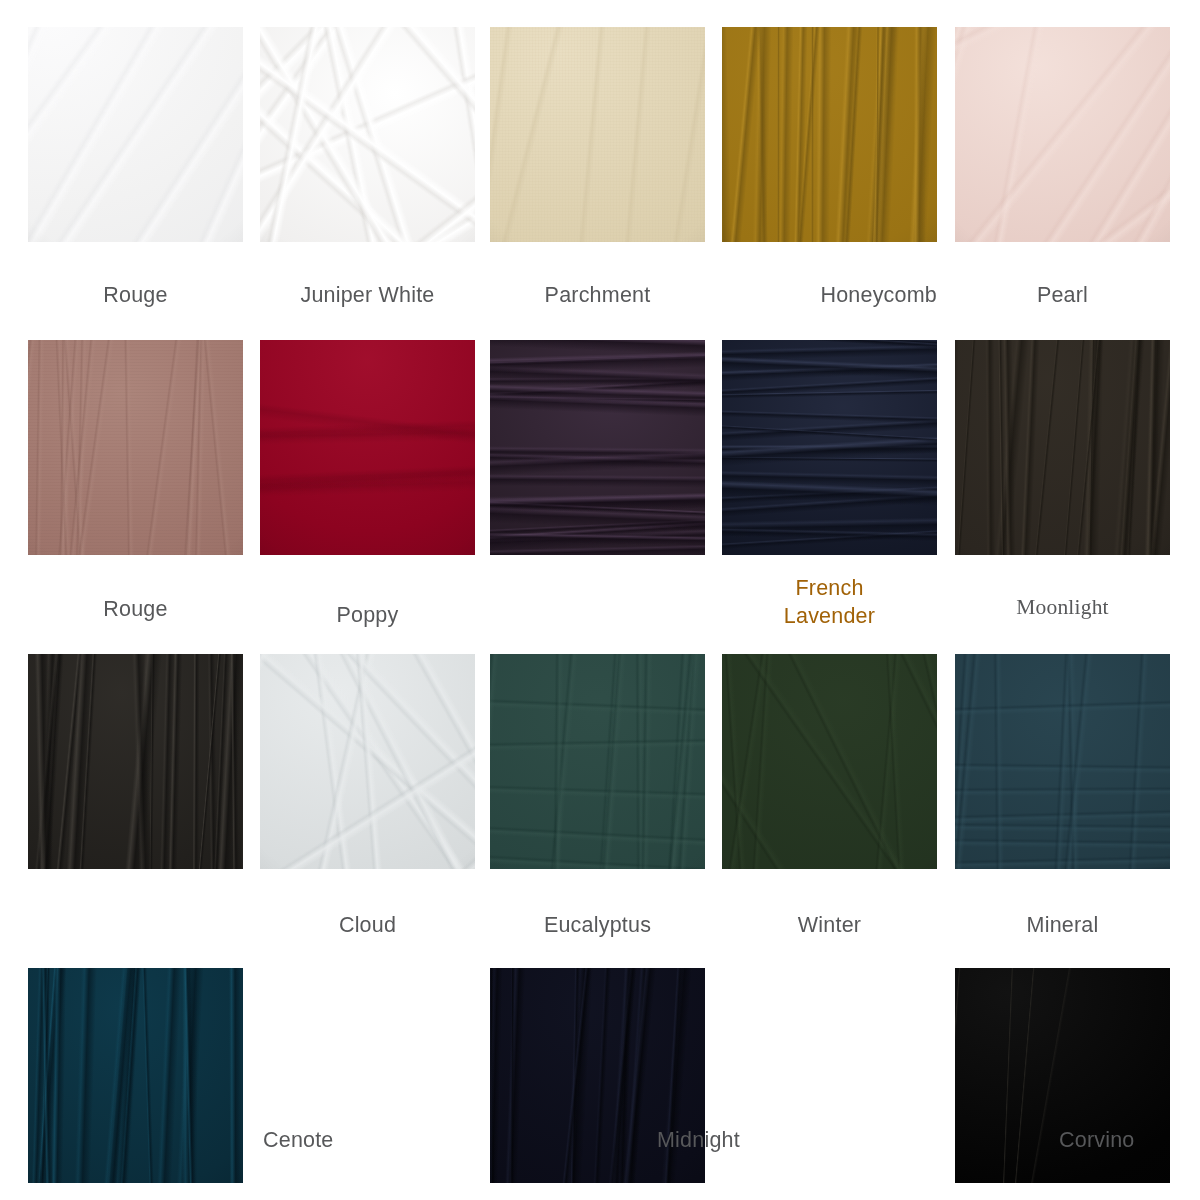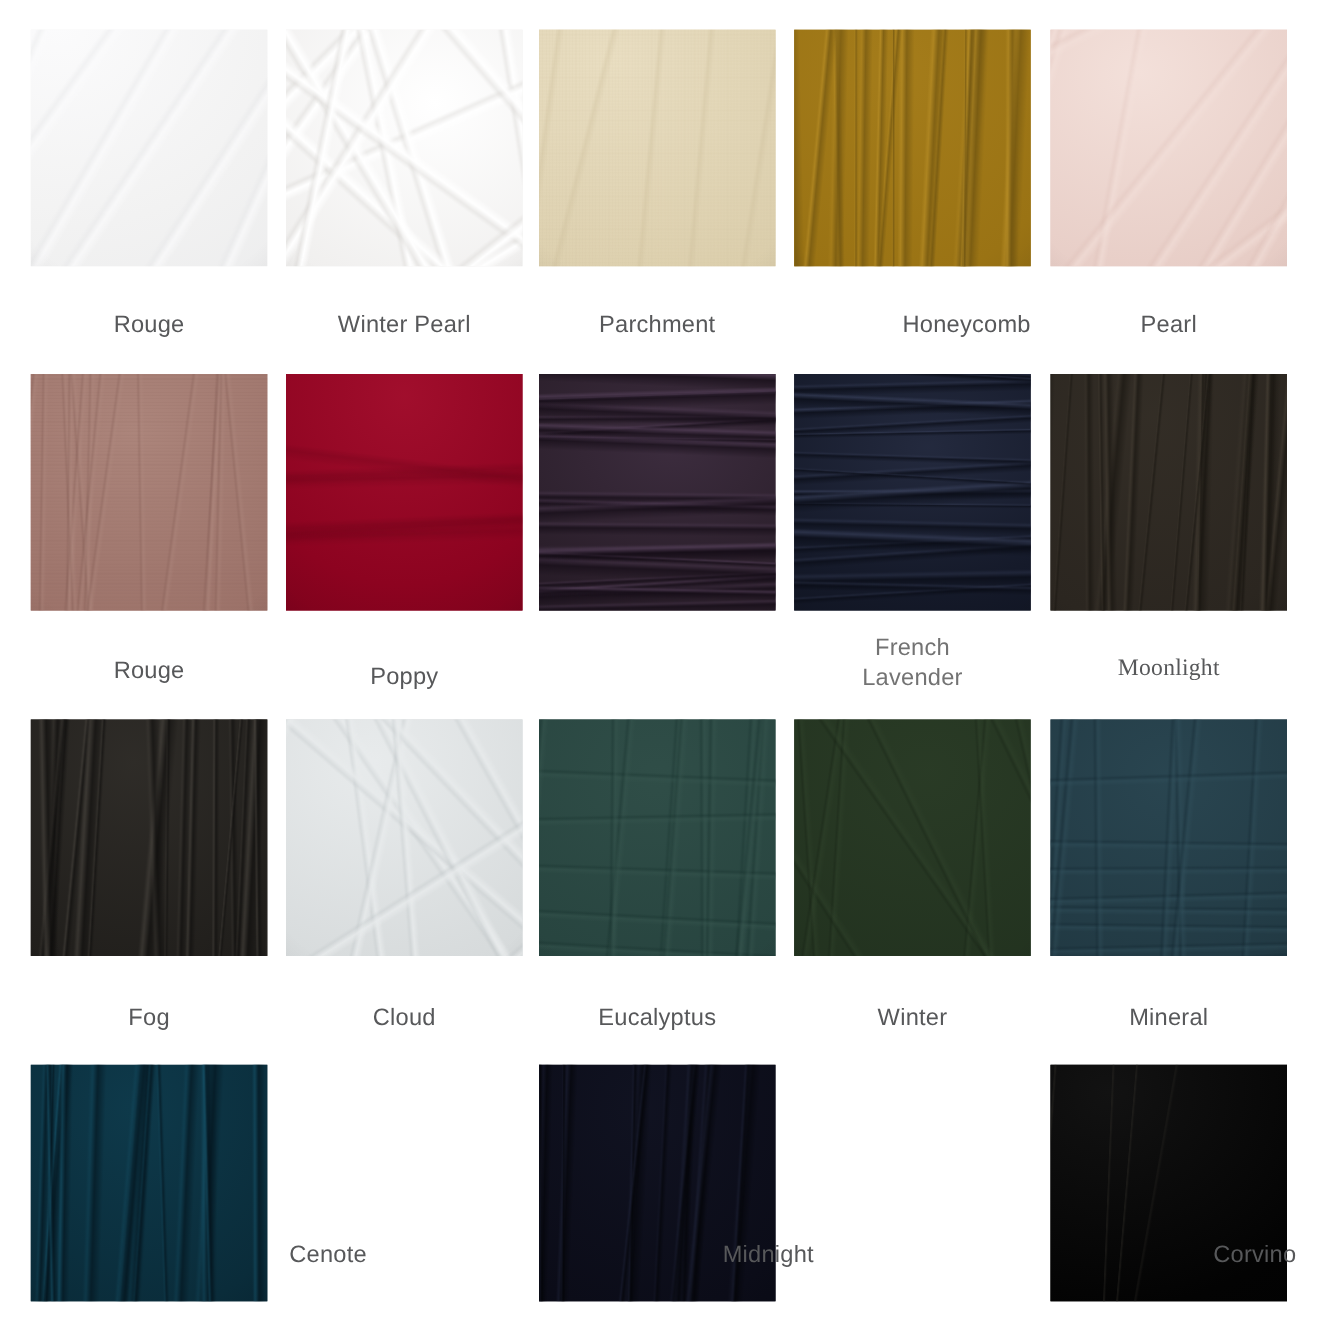--- a/index.html
+++ b/index.html
@@ -45,21 +45,21 @@
 <div id="stage">
     <div class="sw" style="left: 28px; top: 27px; background: rgb(242, 242, 242);">
       <div class="tex" style="background: linear-gradient(113.487deg, transparent 11.9309%, rgba(226, 227, 229, 0.333) 13.1309%, rgba(251, 251, 252, 0.667) 14.5309%, transparent 16.4309%), linear-gradient(125.926deg, transparent 24.7949%, rgba(226, 227, 229, 0.333) 25.9949%, rgba(251, 251, 252, 0.667) 27.3949%, transparent 29.2949%), linear-gradient(120.116deg, transparent 38.0768%, rgba(226, 227, 229, 0.333) 39.2768%, rgba(251, 251, 252, 0.667) 40.6768%, transparent 42.5768%), linear-gradient(123.897deg, transparent 48.0362%, rgba(226, 227, 229, 0.333) 49.2362%, rgba(251, 251, 252, 0.667) 50.6362%, transparent 52.5362%), linear-gradient(122.896deg, transparent 64.2436%, rgba(226, 227, 229, 0.333) 65.4436%, rgba(251, 251, 252, 0.667) 66.8436%, transparent 68.7436%), linear-gradient(114.079deg, transparent 77.4365%, rgba(226, 227, 229, 0.333) 78.6365%, rgba(251, 251, 252, 0.667) 80.0365%, transparent 81.9365%), linear-gradient(111.46deg, transparent 90.7634%, rgba(226, 227, 229, 0.333) 91.9634%, rgba(251, 251, 252, 0.667) 93.3634%, transparent 95.2634%), radial-gradient(140% 120% at 20% 10%, rgb(251, 251, 252) 0%, rgb(242, 242, 242) 55%, rgba(226, 227, 229, 0.467) 100%);"></div>
       <div class="vig" style="background: radial-gradient(120% 120% at 50% 45%, rgba(0, 0, 0, 0) 55%, rgba(0, 0, 0, 0.16) 100%);"></div>
     </div>
     <div class="label center" style="color: rgb(87, 88, 90); font-size: 21.5px; left: 28px; top: 281px;">Rouge</div>
     <div class="sw" style="left: 260px; top: 27px; background: rgb(240, 239, 238);">
       <div class="tex" style="background: linear-gradient(101.182deg, transparent 25.5711%, rgba(216, 214, 211, 0.4) 26.5711%, rgb(255, 255, 255) 27.9711%, transparent 29.7711%), linear-gradient(49.2528deg, transparent 74.3065%, rgba(216, 214, 211, 0.4) 75.3065%, rgb(255, 255, 255) 76.7065%, transparent 78.5065%), linear-gradient(141.983deg, transparent 79.2709%, rgba(216, 214, 211, 0.4) 80.2709%, rgb(255, 255, 255) 81.6709%, transparent 83.4709%), linear-gradient(35.5874deg, transparent 46.3941%, rgba(216, 214, 211, 0.4) 47.3941%, rgb(255, 255, 255) 48.7941%, transparent 50.5941%), linear-gradient(122.387deg, transparent 37.2092%, rgba(216, 214, 211, 0.4) 38.2092%, rgb(255, 255, 255) 39.6092%, transparent 41.4092%), linear-gradient(59.1044deg, transparent 37.4065%, rgba(216, 214, 211, 0.4) 38.4065%, rgb(255, 255, 255) 39.8065%, transparent 41.6065%), linear-gradient(148.621deg, transparent 81.6273%, rgba(216, 214, 211, 0.4) 82.6273%, rgb(255, 255, 255) 84.0273%, transparent 85.8273%), linear-gradient(78.6977deg, transparent 42.7217%, rgba(216, 214, 211, 0.4) 43.7217%, rgb(255, 255, 255) 45.1217%, transparent 46.9217%), linear-gradient(134.759deg, transparent 20.1999%, rgba(216, 214, 211, 0.4) 21.1999%, rgb(255, 255, 255) 22.5999%, transparent 24.3999%), linear-gradient(42.1636deg, transparent 32.9726%, rgba(216, 214, 211, 0.4) 33.9726%, rgb(255, 255, 255) 35.3726%, transparent 37.1726%), linear-gradient(72.7771deg, transparent 49.3958%, rgba(216, 214, 211, 0.4) 50.3958%, rgb(255, 255, 255) 51.7958%, transparent 53.5958%), linear-gradient(156.216deg, transparent 46.143%, rgba(216, 214, 211, 0.4) 47.143%, rgb(255, 255, 255) 48.543%, transparent 50.343%), linear-gradient(125.491deg, transparent 24.8265%, rgba(216, 214, 211, 0.4) 25.8265%, rgb(255, 255, 255) 27.2265%, transparent 29.0265%), linear-gradient(81.0425deg, transparent 81.8624%, rgba(216, 214, 211, 0.4) 82.8624%, rgb(255, 255, 255) 84.2624%, transparent 86.0624%), radial-gradient(120% 110% at 60% 35%, rgb(255, 255, 255) 0%, rgb(240, 239, 238) 60%, rgba(216, 214, 211, 0.533) 100%);"></div>
       <div class="vig" style="background: radial-gradient(120% 120% at 50% 45%, rgba(0, 0, 0, 0) 55%, rgba(0, 0, 0, 0.16) 100%);"></div>
     </div>
-    <div class="label center" style="color: rgb(87, 88, 90); font-size: 21.5px; left: 260px; top: 281px;">Winter Pearl</div>
+    <div class="label center" style="color: rgb(87, 88, 90); font-size: 21.5px; left: 260px; top: 281px;">Juniper White</div>
     <div class="sw" style="left: 490px; top: 27px; background: rgb(220, 207, 173);">
       <div class="tex" style="background: linear-gradient(97.6944deg, transparent 15.7326%, rgba(199, 184, 148, 0.267) 16.7326%, transparent 18.3326%), linear-gradient(104.159deg, transparent 29.7506%, rgba(199, 184, 148, 0.267) 30.7506%, transparent 32.3506%), linear-gradient(95.3328deg, transparent 46.9015%, rgba(199, 184, 148, 0.267) 47.9015%, transparent 49.5015%), linear-gradient(95.1055deg, transparent 62.1247%, rgba(199, 184, 148, 0.267) 63.1247%, transparent 64.7247%), linear-gradient(98.7951deg, transparent 78.8366%, rgba(199, 184, 148, 0.267) 79.8366%, transparent 81.4366%), linear-gradient(97.0497deg, transparent 94.8976%, rgba(199, 184, 148, 0.267) 95.8976%, transparent 97.4976%), repeating-linear-gradient(0deg, rgba(199, 184, 148, 0.08) 0px, rgba(199, 184, 148, 0.08) 1px, transparent 1px, transparent 3px), repeating-linear-gradient(90deg, rgba(199, 184, 148, 0.07) 0px, rgba(199, 184, 148, 0.07) 1px, transparent 1px, transparent 3px), radial-gradient(130% 120% at 35% 20%, rgb(233, 222, 194) 0%, rgb(220, 207, 173) 65%, rgba(199, 184, 148, 0.333) 100%);"></div>
       <div class="vig" style="background: radial-gradient(120% 120% at 50% 45%, rgba(0, 0, 0, 0) 55%, rgba(0, 0, 0, 0.16) 100%);"></div>
     </div>
     <div class="label center" style="color: rgb(87, 88, 90); font-size: 21.5px; left: 490px; top: 281px;">Parchment</div>
     <div class="sw" style="left: 722px; top: 27px; background: rgb(154, 115, 20);">
       <div class="tex" style="background: linear-gradient(91.3455deg, transparent 38.2271%, rgba(185, 143, 40, 0.533) 38.8515%, rgba(110, 83, 16, 0.6) 39.788%, transparent 41.3489%), linear-gradient(90.0149deg, transparent 43.0529%, rgba(185, 143, 40, 0.267) 43.3148%, rgba(110, 83, 16, 0.6) 43.7076%, transparent 44.3623%), linear-gradient(90.2901deg, transparent 66.6867%, rgba(185, 143, 40, 0.267) 66.932%, rgba(110, 83, 16, 0.6) 67.2999%, transparent 67.9131%), linear-gradient(94.4264deg, transparent 41.7796%, rgba(185, 143, 40, 0.267) 42.2289%, rgba(110, 83, 16, 0.6) 42.9028%, transparent 44.026%), linear-gradient(92.9065deg, transparent 53.8241%, rgba(185, 143, 40, 0.533) 54.8783%, rgba(110, 83, 16, 0.6) 56.4595%, transparent 59.0948%), linear-gradient(91.5895deg, transparent 2.08062%, rgba(185, 143, 40, 0.267) 2.85253%, rgba(110, 83, 16, 0.6) 4.0104%, transparent 5.94018%), linear-gradient(91.9043deg, transparent 66.3662%, rgba(185, 143, 40, 0.533) 66.8864%, rgba(110, 83, 16, 0.6) 67.6666%, transparent 68.967%), linear-gradient(95.2501deg, transparent 20.154%, rgba(185, 143, 40, 0.533) 20.8924%, rgba(110, 83, 16, 0.6) 22%, transparent 23.8461%), linear-gradient(93.1914deg, transparent 1.41852%, rgba(185, 143, 40, 0.267) 2.27275%, rgba(110, 83, 16, 0.6) 3.55409%, transparent 5.68965%), linear-gradient(90.2614deg, transparent 80.4675%, rgba(185, 143, 40, 0.533) 81.3657%, rgba(110, 83, 16, 0.6) 82.7129%, transparent 84.9583%), linear-gradient(89.5224deg, transparent 99.5406%, rgba(185, 143, 40, 0.533) 100.254%, rgba(110, 83, 16, 0.6) 101.323%, transparent 103.106%), linear-gradient(92.5779deg, transparent 67.3003%, rgba(185, 143, 40, 0.533) 68.3682%, rgba(110, 83, 16, 0.6) 69.97%, transparent 72.6397%), linear-gradient(88.6997deg, transparent 8.6228%, rgba(185, 143, 40, 0.267) 9.75963%, rgba(110, 83, 16, 0.6) 11.4649%, transparent 14.307%), linear-gradient(90.4781deg, transparent 45.3225%, rgba(185, 143, 40, 0.533) 46.3346%, rgba(110, 83, 16, 0.6) 47.8529%, transparent 50.3833%), linear-gradient(91.2718deg, transparent 23.4724%, rgba(185, 143, 40, 0.267) 24.4849%, rgba(110, 83, 16, 0.6) 26.0036%, transparent 28.5347%), linear-gradient(93.6671deg, transparent 0.894964%, rgba(185, 143, 40, 0.533) 1.44456%, rgba(110, 83, 16, 0.6) 2.26897%, transparent 3.64297%), linear-gradient(92.7323deg, transparent 79.4254%, rgba(185, 143, 40, 0.533) 80.6228%, rgba(110, 83, 16, 0.6) 82.4189%, transparent 85.4124%), linear-gradient(90.0335deg, transparent 30.7295%, rgba(185, 143, 40, 0.267) 30.975%, rgba(110, 83, 16, 0.6) 31.3432%, transparent 31.9569%), linear-gradient(93.376deg, transparent 64.7003%, rgba(185, 143, 40, 0.267) 65.5985%, rgba(110, 83, 16, 0.6) 66.9458%, transparent 69.1914%), linear-gradient(93.4575deg, transparent 65.5731%, rgba(185, 143, 40, 0.267) 66.6946%, rgba(110, 83, 16, 0.6) 68.3769%, transparent 71.1807%), linear-gradient(93.4109deg, transparent 56.9732%, rgba(185, 143, 40, 0.267) 57.4177%, rgba(110, 83, 16, 0.6) 58.0844%, transparent 59.1955%), linear-gradient(90.8444deg, transparent 32.0757%, rgba(185, 143, 40, 0.267) 32.9734%, rgba(110, 83, 16, 0.6) 34.3199%, transparent 36.564%), linear-gradient(88.9499deg, transparent 24.5604%, rgba(185, 143, 40, 0.267) 25.1184%, rgba(110, 83, 16, 0.6) 25.9554%, transparent 27.3504%), linear-gradient(92.145deg, transparent 96.9572%, rgba(185, 143, 40, 0.533) 97.8697%, rgba(110, 83, 16, 0.6) 99.2386%, transparent 101.52%), radial-gradient(120% 140% at 45% 25%, rgba(185, 143, 40, 0.333) 0%, rgb(154, 115, 20) 50%, rgb(110, 83, 16) 100%);"></div>
       <div class="vig" style="background: radial-gradient(120% 120% at 50% 45%, rgba(0, 0, 0, 0) 55%, rgba(0, 0, 0, 0.16) 100%);"></div>
     </div>
     <div class="label center" style="color: rgb(87, 88, 90); font-size: 21.5px; left: 722px; top: 281px; text-align: right;">Honeycomb</div>
@@ -79,32 +79,31 @@
     </div>
     <div class="label center" style="color: rgb(87, 88, 90); font-size: 21.5px; left: 260px; top: 601px;">Poppy</div>
     <div class="sw" style="left: 490px; top: 340px; background: rgb(43, 31, 43);">
       <div class="tex" style="background: linear-gradient(178.359deg, transparent 17.1531%, rgba(85, 64, 90, 0.6) 18.1834%, rgba(20, 12, 22, 0.667) 19.7288%, transparent 22.8197%), linear-gradient(182.27deg, transparent 71.7651%, rgba(85, 64, 90, 0.333) 72.8771%, rgba(20, 12, 22, 0.667) 74.545%, transparent 77.881%), linear-gradient(178.458deg, transparent 66.9307%, rgba(85, 64, 90, 0.6) 67.9585%, rgba(20, 12, 22, 0.667) 69.5003%, transparent 72.5838%), linear-gradient(180.478deg, transparent 59.8441%, rgba(85, 64, 90, 0.333) 60.635%, rgba(20, 12, 22, 0.667) 61.8213%, transparent 64.1939%), linear-gradient(176.201deg, transparent 91.0327%, rgba(85, 64, 90, 0.6) 91.9285%, rgba(20, 12, 22, 0.667) 93.2721%, transparent 95.9594%), linear-gradient(181.836deg, transparent 28.8123%, rgba(85, 64, 90, 0.6) 29.776%, rgba(20, 12, 22, 0.667) 31.2215%, transparent 34.1126%), linear-gradient(177.615deg, transparent 52.5575%, rgba(85, 64, 90, 0.333) 53.5782%, rgba(20, 12, 22, 0.667) 55.1093%, transparent 58.1716%), linear-gradient(182.391deg, transparent 22.4471%, rgba(85, 64, 90, 0.333) 23.4867%, rgba(20, 12, 22, 0.667) 25.0462%, transparent 28.1651%), linear-gradient(182.205deg, transparent 32.3189%, rgba(85, 64, 90, 0.6) 33.3142%, rgba(20, 12, 22, 0.667) 34.8071%, transparent 37.7929%), linear-gradient(182.638deg, transparent 70.3393%, rgba(85, 64, 90, 0.6) 70.7542%, rgba(20, 12, 22, 0.667) 71.3767%, transparent 72.6216%), linear-gradient(177.233deg, transparent 76.5084%, rgba(85, 64, 90, 0.333) 76.9468%, rgba(20, 12, 22, 0.667) 77.6044%, transparent 78.9197%), linear-gradient(179.826deg, transparent 24.4748%, rgba(85, 64, 90, 0.333) 25.0183%, rgba(20, 12, 22, 0.667) 25.8335%, transparent 27.464%), linear-gradient(181.001deg, transparent 6.25956%, rgba(85, 64, 90, 0.6) 6.78621%, rgba(20, 12, 22, 0.667) 7.57618%, transparent 9.15612%), linear-gradient(178.018deg, transparent 18.6709%, rgba(85, 64, 90, 0.6) 18.9478%, rgba(20, 12, 22, 0.667) 19.3631%, transparent 20.1937%), linear-gradient(180.561deg, transparent 49.8609%, rgba(85, 64, 90, 0.333) 50.6612%, rgba(20, 12, 22, 0.667) 51.8617%, transparent 54.2627%), linear-gradient(181.116deg, transparent 80.9309%, rgba(85, 64, 90, 0.6) 81.5556%, rgba(20, 12, 22, 0.667) 82.4926%, transparent 84.3667%), linear-gradient(180.697deg, transparent 31.9245%, rgba(85, 64, 90, 0.6) 32.2677%, rgba(20, 12, 22, 0.667) 32.7826%, transparent 33.8123%), linear-gradient(176.349deg, transparent 77.5618%, rgba(85, 64, 90, 0.6) 78.1741%, rgba(20, 12, 22, 0.667) 79.0926%, transparent 80.9295%), linear-gradient(177.877deg, transparent 79.6217%, rgba(85, 64, 90, 0.333) 80.5652%, rgba(20, 12, 22, 0.667) 81.9805%, transparent 84.8111%), linear-gradient(179.253deg, transparent 66.9957%, rgba(85, 64, 90, 0.333) 68.0531%, rgba(20, 12, 22, 0.667) 69.6392%, transparent 72.8113%), linear-gradient(179.815deg, transparent 97.1279%, rgba(85, 64, 90, 0.6) 97.9613%, rgba(20, 12, 22, 0.667) 99.2114%, transparent 101.712%), linear-gradient(181.611deg, transparent 52.8774%, rgba(85, 64, 90, 0.6) 53.5607%, rgba(20, 12, 22, 0.667) 54.5857%, transparent 56.6357%), linear-gradient(176.391deg, transparent 28.7441%, rgba(85, 64, 90, 0.333) 29.2137%, rgba(20, 12, 22, 0.667) 29.9182%, transparent 31.3272%), linear-gradient(178.608deg, transparent 85.3347%, rgba(85, 64, 90, 0.333) 86.0099%, rgba(20, 12, 22, 0.667) 87.0227%, transparent 89.0484%), linear-gradient(182.43deg, transparent 10.2144%, rgba(85, 64, 90, 0.6) 11.3174%, rgba(20, 12, 22, 0.667) 12.972%, transparent 16.2811%), linear-gradient(181.77deg, transparent 97.6767%, rgba(85, 64, 90, 0.6) 98.6143%, rgba(20, 12, 22, 0.667) 100.021%, transparent 102.834%), radial-gradient(140% 100% at 55% 35%, rgba(85, 64, 90, 0.4) 0%, rgb(43, 31, 43) 45%, rgb(20, 12, 22) 100%);"></div>
       <div class="vig" style="background: radial-gradient(120% 120% at 50% 45%, rgba(0, 0, 0, 0) 55%, rgba(0, 0, 0, 0.16) 100%);"></div>
     </div>
     <div class="sw" style="left: 722px; top: 340px; background: rgb(21, 26, 42);">
       <div class="tex" style="background: linear-gradient(181.358deg, transparent 98.2786%, rgba(57, 65, 92, 0.333) 99.089%, rgba(9, 12, 22, 0.667) 100.304%, transparent 102.735%), linear-gradient(181.338deg, transparent 79.4104%, rgba(57, 65, 92, 0.333) 79.9634%, rgba(9, 12, 22, 0.667) 80.793%, transparent 82.4522%), linear-gradient(176.26deg, transparent 90.6342%, rgba(57, 65, 92, 0.6) 91.2828%, rgba(9, 12, 22, 0.667) 92.2556%, transparent 94.2012%), linear-gradient(183.943deg, transparent 11.9456%, rgba(57, 65, 92, 0.333) 12.3205%, rgba(9, 12, 22, 0.667) 12.8829%, transparent 14.0078%), linear-gradient(183.399deg, transparent 44.4479%, rgba(57, 65, 92, 0.333) 44.736%, rgba(9, 12, 22, 0.667) 45.1682%, transparent 46.0325%), linear-gradient(182.303deg, transparent 62.9789%, rgba(57, 65, 92, 0.6) 64.0827%, rgba(9, 12, 22, 0.667) 65.7384%, transparent 69.0497%), linear-gradient(181.798deg, transparent 37.993%, rgba(57, 65, 92, 0.333) 38.4269%, rgba(9, 12, 22, 0.667) 39.0779%, transparent 40.3798%), linear-gradient(179.31deg, transparent 2.58569%, rgba(57, 65, 92, 0.6) 3.56795%, rgba(9, 12, 22, 0.667) 5.04134%, transparent 7.98811%), linear-gradient(177.213deg, transparent 65.1658%, rgba(57, 65, 92, 0.333) 65.6374%, rgba(9, 12, 22, 0.667) 66.3447%, transparent 67.7593%), linear-gradient(181.284deg, transparent 59.0544%, rgba(57, 65, 92, 0.333) 59.7947%, rgba(9, 12, 22, 0.667) 60.9052%, transparent 63.1261%), linear-gradient(176.735deg, transparent 27.7272%, rgba(57, 65, 92, 0.333) 28.197%, rgba(9, 12, 22, 0.667) 28.9017%, transparent 30.3112%), linear-gradient(182.756deg, transparent 10.5597%, rgba(57, 65, 92, 0.333) 11.0492%, rgba(9, 12, 22, 0.667) 11.7834%, transparent 13.2518%), linear-gradient(176.429deg, transparent 48.3979%, rgba(57, 65, 92, 0.6) 49.4441%, rgba(9, 12, 22, 0.667) 51.0134%, transparent 54.1521%), linear-gradient(176.106deg, transparent 67.9129%, rgba(57, 65, 92, 0.333) 68.515%, rgba(9, 12, 22, 0.667) 69.4181%, transparent 71.2244%), linear-gradient(182.56deg, transparent 19.9173%, rgba(57, 65, 92, 0.6) 20.7709%, rgba(9, 12, 22, 0.667) 22.0512%, transparent 24.612%), linear-gradient(177.846deg, transparent 21.665%, rgba(57, 65, 92, 0.6) 22.3287%, rgba(9, 12, 22, 0.667) 23.3243%, transparent 25.3155%), linear-gradient(178.5deg, transparent 1.6714%, rgba(57, 65, 92, 0.333) 2.14868%, rgba(9, 12, 22, 0.667) 2.86461%, transparent 4.29648%), linear-gradient(176.618deg, transparent 42.2952%, rgba(57, 65, 92, 0.333) 42.9109%, rgba(9, 12, 22, 0.667) 43.8345%, transparent 45.6818%), linear-gradient(180.174deg, transparent 89.9859%, rgba(57, 65, 92, 0.6) 90.2978%, rgba(9, 12, 22, 0.667) 90.7658%, transparent 91.7017%), linear-gradient(176.503deg, transparent 80.4813%, rgba(57, 65, 92, 0.333) 80.8877%, rgba(9, 12, 22, 0.667) 81.4973%, transparent 82.7164%), linear-gradient(178.827deg, transparent 92.125%, rgba(57, 65, 92, 0.6) 93.0541%, rgba(9, 12, 22, 0.667) 94.4477%, transparent 97.2348%), linear-gradient(178.87deg, transparent 30.0552%, rgba(57, 65, 92, 0.6) 30.3756%, rgba(9, 12, 22, 0.667) 30.8562%, transparent 31.8174%), linear-gradient(179.789deg, transparent 48.9246%, rgba(57, 65, 92, 0.6) 49.562%, rgba(9, 12, 22, 0.667) 50.518%, transparent 52.4301%), linear-gradient(180.501deg, transparent 53.536%, rgba(57, 65, 92, 0.6) 53.8039%, rgba(9, 12, 22, 0.667) 54.2057%, transparent 55.0093%), linear-gradient(178.899deg, transparent 75.6889%, rgba(57, 65, 92, 0.333) 76.6947%, rgba(9, 12, 22, 0.667) 78.2035%, transparent 81.221%), linear-gradient(178.527deg, transparent 14.2936%, rgba(57, 65, 92, 0.333) 15.0116%, rgba(9, 12, 22, 0.667) 16.0886%, transparent 18.2427%), radial-gradient(140% 100% at 55% 35%, rgba(57, 65, 92, 0.4) 0%, rgb(21, 26, 42) 45%, rgb(9, 12, 22) 100%);"></div>
       <div class="vig" style="background: radial-gradient(120% 120% at 50% 45%, rgba(0, 0, 0, 0) 55%, rgba(0, 0, 0, 0.16) 100%);"></div>
     </div>
-    <div class="label center" style="color: #737373; font-size: 21.5px; left: 722px; top: 574px; white-space: pre-line;">French
+    <div class="label center" style="color: #a16207; font-size: 21.5px; left: 722px; top: 574px; white-space: pre-line;">French
 Lavender</div>
     <div class="sw" style="left: 955px; top: 340px; background: rgb(43, 38, 32);">
       <div class="tex" style="background: linear-gradient(91.2288deg, transparent 80.5612%, rgba(67, 60, 50, 0.533) 81.2661%, rgba(23, 20, 15, 0.6) 82.3233%, transparent 84.0853%), linear-gradient(91.1086deg, transparent 96.2845%, rgba(67, 60, 50, 0.267) 96.9918%, rgba(23, 20, 15, 0.6) 98.0527%, transparent 99.8209%), linear-gradient(95.3348deg, transparent 82.1829%, rgba(67, 60, 50, 0.533) 82.9589%, rgba(23, 20, 15, 0.6) 84.123%, transparent 86.0632%), linear-gradient(92.763deg, transparent 96.2154%, rgba(67, 60, 50, 0.533) 96.5748%, rgba(23, 20, 15, 0.6) 97.114%, transparent 98.0125%), linear-gradient(89.0728deg, transparent 29.2116%, rgba(67, 60, 50, 0.533) 29.9006%, rgba(23, 20, 15, 0.6) 30.9341%, transparent 32.6566%), linear-gradient(89.1419deg, transparent 27.5048%, rgba(67, 60, 50, 0.533) 27.8102%, rgba(23, 20, 15, 0.6) 28.2683%, transparent 29.0318%), linear-gradient(94.0246deg, transparent 16.7871%, rgba(67, 60, 50, 0.267) 17.0339%, rgba(23, 20, 15, 0.6) 17.4041%, transparent 18.0211%), linear-gradient(95.6727deg, transparent 89.7935%, rgba(67, 60, 50, 0.267) 90.2392%, rgba(23, 20, 15, 0.6) 90.9077%, transparent 92.022%), linear-gradient(89.6485deg, transparent 22.2573%, rgba(67, 60, 50, 0.267) 22.9096%, rgba(23, 20, 15, 0.6) 23.8881%, transparent 25.5189%), linear-gradient(93.9294deg, transparent 71.8297%, rgba(67, 60, 50, 0.533) 72.5268%, rgba(23, 20, 15, 0.6) 73.5725%, transparent 75.3153%), linear-gradient(94.0959deg, transparent 69.8508%, rgba(67, 60, 50, 0.267) 70.9813%, rgba(23, 20, 15, 0.6) 72.677%, transparent 75.5032%), linear-gradient(92.7978deg, transparent 74.0517%, rgba(67, 60, 50, 0.267) 74.3871%, rgba(23, 20, 15, 0.6) 74.8902%, transparent 75.7288%), linear-gradient(95.6759deg, transparent 44.3049%, rgba(67, 60, 50, 0.267) 44.575%, rgba(23, 20, 15, 0.6) 44.9801%, transparent 45.6554%), linear-gradient(91.6564deg, transparent 79.9693%, rgba(67, 60, 50, 0.533) 80.9937%, rgba(23, 20, 15, 0.6) 82.5305%, transparent 85.0917%), linear-gradient(95.526deg, transparent 58.0834%, rgba(67, 60, 50, 0.267) 58.3624%, rgba(23, 20, 15, 0.6) 58.781%, transparent 59.4787%), linear-gradient(91.0771deg, transparent 0.583485%, rgba(67, 60, 50, 0.267) 1.18513%, rgba(23, 20, 15, 0.6) 2.08759%, transparent 3.5917%), linear-gradient(92.575deg, transparent 37.0518%, rgba(67, 60, 50, 0.533) 37.7419%, rgba(23, 20, 15, 0.6) 38.7771%, transparent 40.5024%), linear-gradient(94.7229deg, transparent 53.3882%, rgba(67, 60, 50, 0.267) 53.6333%, rgba(23, 20, 15, 0.6) 54.0011%, transparent 54.6141%), linear-gradient(90.8722deg, transparent 59.8364%, rgba(67, 60, 50, 0.267) 60.1012%, rgba(23, 20, 15, 0.6) 60.4982%, transparent 61.1601%), linear-gradient(90.6157deg, transparent 7.03415%, rgba(67, 60, 50, 0.533) 7.40498%, rgba(23, 20, 15, 0.6) 7.96122%, transparent 8.8883%), linear-gradient(91.3474deg, transparent 58.3898%, rgba(67, 60, 50, 0.533) 59.4798%, rgba(23, 20, 15, 0.6) 61.1149%, transparent 63.84%), linear-gradient(91.5782deg, transparent 7.37317%, rgba(67, 60, 50, 0.267) 8.3613%, rgba(23, 20, 15, 0.6) 9.84351%, transparent 12.3139%), linear-gradient(95.28deg, transparent 30.6442%, rgba(67, 60, 50, 0.267) 31.6459%, rgba(23, 20, 15, 0.6) 33.1485%, transparent 35.6528%), linear-gradient(93.0504deg, transparent 60.0542%, rgba(67, 60, 50, 0.267) 60.4721%, rgba(23, 20, 15, 0.6) 61.0989%, transparent 62.1437%), radial-gradient(120% 140% at 45% 25%, rgba(67, 60, 50, 0.333) 0%, rgb(43, 38, 32) 50%, rgb(23, 20, 15) 100%);"></div>
       <div class="vig" style="background: radial-gradient(120% 120% at 50% 45%, rgba(0, 0, 0, 0) 55%, rgba(0, 0, 0, 0.16) 100%);"></div>
     </div>
     <div class="label center" style="color: rgb(87, 88, 90); font-size: 21.5px; left: 955px; top: 593px; font-family: Liberation Serif, serif;">Moonlight</div>
     <div class="sw" style="left: 28px; top: 654px; background: rgb(33, 31, 28);">
       <div class="tex" style="background: linear-gradient(90.5614deg, transparent 55.3455%, rgba(74, 70, 64, 0.267) 55.6105%, rgba(14, 13, 12, 0.6) 56.008%, transparent 56.6705%), linear-gradient(89.4504deg, transparent 84.6119%, rgba(74, 70, 64, 0.533) 85.0696%, rgba(14, 13, 12, 0.6) 85.7562%, transparent 86.9005%), linear-gradient(93.0639deg, transparent 80.2989%, rgba(74, 70, 64, 0.533) 81.3394%, rgba(14, 13, 12, 0.6) 82.9001%, transparent 85.5012%), linear-gradient(88.8403deg, transparent 14.8383%, rgba(74, 70, 64, 0.533) 15.8577%, rgba(14, 13, 12, 0.6) 17.3868%, transparent 19.9352%), linear-gradient(92.5547deg, transparent 78.9498%, rgba(74, 70, 64, 0.267) 79.3175%, rgba(14, 13, 12, 0.6) 79.8689%, transparent 80.788%), linear-gradient(89.7474deg, transparent 88.8917%, rgba(74, 70, 64, 0.533) 89.7189%, rgba(14, 13, 12, 0.6) 90.9598%, transparent 93.028%), linear-gradient(93.3206deg, transparent 28.4159%, rgba(74, 70, 64, 0.533) 29.5227%, rgba(14, 13, 12, 0.6) 31.1828%, transparent 33.9498%), linear-gradient(95.1244deg, transparent 74.2575%, rgba(74, 70, 64, 0.533) 74.5173%, rgba(14, 13, 12, 0.6) 74.907%, transparent 75.5565%), linear-gradient(89.3323deg, transparent 76.3614%, rgba(74, 70, 64, 0.267) 76.8854%, rgba(14, 13, 12, 0.6) 77.6713%, transparent 78.9813%), linear-gradient(95.1757deg, transparent 19.6398%, rgba(74, 70, 64, 0.267) 20.2151%, rgba(14, 13, 12, 0.6) 21.078%, transparent 22.5162%), linear-gradient(90.2357deg, transparent 70.8235%, rgba(74, 70, 64, 0.533) 71.2807%, rgba(14, 13, 12, 0.6) 71.9663%, transparent 73.1091%), linear-gradient(91.515deg, transparent 59.5917%, rgba(74, 70, 64, 0.267) 60.2326%, rgba(14, 13, 12, 0.6) 61.194%, transparent 62.7963%), linear-gradient(95.4902deg, transparent 27.1409%, rgba(74, 70, 64, 0.533) 27.6277%, rgba(14, 13, 12, 0.6) 28.3579%, transparent 29.575%), linear-gradient(93.4127deg, transparent 32.898%, rgba(74, 70, 64, 0.533) 33.2516%, rgba(14, 13, 12, 0.6) 33.782%, transparent 34.666%), linear-gradient(88.0755deg, transparent 49.968%, rgba(74, 70, 64, 0.267) 50.8939%, rgba(14, 13, 12, 0.6) 52.2827%, transparent 54.5973%), linear-gradient(95.165deg, transparent 49.7745%, rgba(74, 70, 64, 0.533) 50.9652%, rgba(14, 13, 12, 0.6) 52.7513%, transparent 55.7282%), linear-gradient(91.7365deg, transparent 17.2896%, rgba(74, 70, 64, 0.267) 18.1715%, rgba(14, 13, 12, 0.6) 19.4944%, transparent 21.6991%), linear-gradient(95.3983deg, transparent 98.8999%, rgba(74, 70, 64, 0.267) 100.067%, rgba(14, 13, 12, 0.6) 101.818%, transparent 104.737%), linear-gradient(93.2818deg, transparent 95.947%, rgba(74, 70, 64, 0.533) 96.3056%, rgba(14, 13, 12, 0.6) 96.8436%, transparent 97.7401%), linear-gradient(90.84deg, transparent 88.3337%, rgba(74, 70, 64, 0.267) 89.2027%, rgba(14, 13, 12, 0.6) 90.5062%, transparent 92.6786%), linear-gradient(93.6544deg, transparent 96.4711%, rgba(74, 70, 64, 0.533) 97.3209%, rgba(14, 13, 12, 0.6) 98.5956%, transparent 100.72%), linear-gradient(93.6023deg, transparent 20.4012%, rgba(74, 70, 64, 0.533) 20.9725%, rgba(14, 13, 12, 0.6) 21.8294%, transparent 23.2576%), linear-gradient(91.4276deg, transparent 62.6406%, rgba(74, 70, 64, 0.533) 63.2581%, rgba(14, 13, 12, 0.6) 64.1843%, transparent 65.7279%), linear-gradient(92.1695deg, transparent 89.8551%, rgba(74, 70, 64, 0.267) 90.8003%, rgba(14, 13, 12, 0.6) 92.2182%, transparent 94.5813%), radial-gradient(120% 140% at 45% 25%, rgba(74, 70, 64, 0.333) 0%, rgb(33, 31, 28) 50%, rgb(14, 13, 12) 100%);"></div>
       <div class="vig" style="background: radial-gradient(120% 120% at 50% 45%, rgba(0, 0, 0, 0) 55%, rgba(0, 0, 0, 0.16) 100%);"></div>
     </div>
-    <div class="label center" style="color: rgb(87, 88, 90); font-size: 21.5px; left: 28px; top: 911px;">Fog</div>
     <div class="sw" style="left: 260px; top: 654px; background: rgb(214, 218, 219);">
       <div class="tex" style="background: linear-gradient(147.727deg, transparent 61.3141%, rgba(192, 198, 200, 0.333) 62.1141%, rgba(232, 235, 236, 0.8) 63.3141%, transparent 64.9141%), linear-gradient(85.548deg, transparent 48.5581%, rgba(192, 198, 200, 0.333) 49.3581%, rgba(232, 235, 236, 0.8) 50.5581%, transparent 52.1581%), linear-gradient(46.3266deg, transparent 64.7167%, rgba(192, 198, 200, 0.333) 65.5167%, rgba(232, 235, 236, 0.8) 66.7167%, transparent 68.3167%), linear-gradient(139.282deg, transparent 86.4963%, rgba(192, 198, 200, 0.333) 87.2963%, rgba(232, 235, 236, 0.8) 88.4963%, transparent 90.0963%), linear-gradient(60.583deg, transparent 74.2679%, rgba(192, 198, 200, 0.333) 75.0679%, rgba(232, 235, 236, 0.8) 76.2679%, transparent 77.8679%), linear-gradient(119.895deg, transparent 9.72603%, rgba(192, 198, 200, 0.333) 10.526%, rgba(232, 235, 236, 0.8) 11.726%, transparent 13.326%), linear-gradient(62.7238deg, transparent 56.2308%, rgba(192, 198, 200, 0.333) 57.0308%, rgba(232, 235, 236, 0.8) 58.2308%, transparent 59.8308%), linear-gradient(102.515deg, transparent 41.9555%, rgba(192, 198, 200, 0.333) 42.7555%, rgba(232, 235, 236, 0.8) 43.9555%, transparent 45.5555%), linear-gradient(40.6418deg, transparent 51.2458%, rgba(192, 198, 200, 0.333) 52.0458%, rgba(232, 235, 236, 0.8) 53.2458%, transparent 54.8458%), linear-gradient(82.6246deg, transparent 36.7809%, rgba(192, 198, 200, 0.333) 37.5809%, rgba(232, 235, 236, 0.8) 38.7809%, transparent 40.3809%), linear-gradient(55.1935deg, transparent 51.7116%, rgba(192, 198, 200, 0.333) 52.5116%, rgba(232, 235, 236, 0.8) 53.7116%, transparent 55.3116%), linear-gradient(140.952deg, transparent 8.93314%, rgba(192, 198, 200, 0.333) 9.73314%, rgba(232, 235, 236, 0.8) 10.9331%, transparent 12.5331%), radial-gradient(130% 120% at 40% 25%, rgb(232, 235, 236) 0%, rgb(214, 218, 219) 62%, rgba(192, 198, 200, 0.4) 100%);"></div>
       <div class="vig" style="background: radial-gradient(120% 120% at 50% 45%, rgba(0, 0, 0, 0) 55%, rgba(0, 0, 0, 0.16) 100%);"></div>
     </div>
     <div class="label center" style="color: rgb(87, 88, 90); font-size: 21.5px; left: 260px; top: 911px;">Cloud</div>
     <div class="sw" style="left: 490px; top: 654px; background: rgb(39, 68, 63);">
       <div class="tex" style="background: linear-gradient(94.7878deg, transparent 10.7229%, rgba(22, 48, 44, 0.333) 11.5229%, rgba(55, 86, 79, 0.4) 12.5229%, transparent 13.9229%), linear-gradient(95.4951deg, transparent 76.5669%, rgba(22, 48, 44, 0.333) 77.3669%, rgba(55, 86, 79, 0.4) 78.3669%, transparent 79.7669%), linear-gradient(90.5677deg, transparent 34.2753%, rgba(22, 48, 44, 0.333) 35.0753%, rgba(55, 86, 79, 0.4) 36.0753%, transparent 37.4753%), linear-gradient(178.865deg, transparent 42.3789%, rgba(22, 48, 44, 0.333) 43.1789%, rgba(55, 86, 79, 0.4) 44.1789%, transparent 45.5789%), linear-gradient(88.9191deg, transparent 92.3266%, rgba(22, 48, 44, 0.333) 93.1266%, rgba(55, 86, 79, 0.4) 94.1266%, transparent 95.5266%), linear-gradient(183.094deg, transparent 74.1642%, rgba(22, 48, 44, 0.333) 74.9642%, rgba(55, 86, 79, 0.4) 75.9642%, transparent 77.3642%), linear-gradient(94.1769deg, transparent 53.9012%, rgba(22, 48, 44, 0.333) 54.7012%, rgba(55, 86, 79, 0.4) 55.7012%, transparent 57.1012%), linear-gradient(95.0731deg, transparent 37.1763%, rgba(22, 48, 44, 0.333) 37.9763%, rgba(55, 86, 79, 0.4) 38.9763%, transparent 40.3763%), linear-gradient(176.674deg, transparent 7.78815%, rgba(22, 48, 44, 0.333) 8.58815%, rgba(55, 86, 79, 0.4) 9.58815%, transparent 10.9882%), linear-gradient(182.332deg, transparent 29.5179%, rgba(22, 48, 44, 0.333) 30.3179%, rgba(55, 86, 79, 0.4) 31.3179%, transparent 32.7179%), linear-gradient(90.9418deg, transparent 65.9868%, rgba(22, 48, 44, 0.333) 66.7868%, rgba(55, 86, 79, 0.4) 67.7868%, transparent 69.1868%), linear-gradient(181.884deg, transparent 59.3933%, rgba(22, 48, 44, 0.333) 60.1933%, rgba(55, 86, 79, 0.4) 61.1933%, transparent 62.5933%), linear-gradient(89.7356deg, transparent 63.7787%, rgba(22, 48, 44, 0.333) 64.5787%, rgba(55, 86, 79, 0.4) 65.5787%, transparent 66.9787%), linear-gradient(177.791deg, transparent 2.63496%, rgba(22, 48, 44, 0.333) 3.43496%, rgba(55, 86, 79, 0.4) 4.43496%, transparent 5.83496%), linear-gradient(93.7402deg, transparent 79.5693%, rgba(22, 48, 44, 0.333) 80.3693%, rgba(55, 86, 79, 0.4) 81.3693%, transparent 82.7693%), linear-gradient(183.308deg, transparent 84.1272%, rgba(22, 48, 44, 0.333) 84.9272%, rgba(55, 86, 79, 0.4) 85.9272%, transparent 87.3272%), linear-gradient(93.8328deg, transparent 52.7587%, rgba(22, 48, 44, 0.333) 53.5587%, rgba(55, 86, 79, 0.4) 54.5587%, transparent 55.9587%), linear-gradient(93.4659deg, transparent 76.1268%, rgba(22, 48, 44, 0.333) 76.9268%, rgba(55, 86, 79, 0.4) 77.9268%, transparent 79.3268%), radial-gradient(130% 120% at 50% 30%, rgba(55, 86, 79, 0.533) 0%, rgb(39, 68, 63) 58%, rgb(22, 48, 44) 100%);"></div>
       <div class="vig" style="background: radial-gradient(120% 120% at 50% 45%, rgba(0, 0, 0, 0) 55%, rgba(0, 0, 0, 0.16) 100%);"></div>
     </div>
     <div class="label center" style="color: rgb(87, 88, 90); font-size: 21.5px; left: 490px; top: 911px;">Eucalyptus</div>
@@ -125,14 +124,14 @@
     <div class="label right" style="color: rgb(87, 88, 90); font-size: 21.5px; left: 263px; top: 1126px;">Cenote</div>
     <div class="sw" style="left: 490px; top: 968px; background: rgb(11, 12, 24);">
       <div class="tex" style="background: linear-gradient(89.4275deg, transparent 2.14318%, rgba(27, 31, 51, 0.267) 2.49306%, rgba(3, 4, 8, 0.6) 3.01787%, transparent 3.89256%), linear-gradient(91.2916deg, transparent 11.6592%, rgba(27, 31, 51, 0.267) 12.4081%, rgba(3, 4, 8, 0.6) 13.5315%, transparent 15.4039%), linear-gradient(93.2861deg, transparent 75.0394%, rgba(27, 31, 51, 0.533) 75.5473%, rgba(3, 4, 8, 0.6) 76.3091%, transparent 77.5788%), linear-gradient(90.1938deg, transparent 18.338%, rgba(27, 31, 51, 0.267) 18.65%, rgba(3, 4, 8, 0.6) 19.118%, transparent 19.898%), linear-gradient(89.8306deg, transparent 7.55563%, rgba(27, 31, 51, 0.533) 8.6413%, rgba(3, 4, 8, 0.6) 10.2698%, transparent 12.984%), linear-gradient(95.1529deg, transparent 1.54879%, rgba(27, 31, 51, 0.533) 1.83152%, rgba(3, 4, 8, 0.6) 2.25562%, transparent 2.96244%), linear-gradient(95.9674deg, transparent 42.0593%, rgba(27, 31, 51, 0.533) 42.5402%, rgba(3, 4, 8, 0.6) 43.2615%, transparent 44.4637%), linear-gradient(92.7224deg, transparent 97.0711%, rgba(27, 31, 51, 0.533) 98.2325%, rgba(3, 4, 8, 0.6) 99.9746%, transparent 102.878%), linear-gradient(94.2908deg, transparent 74.263%, rgba(27, 31, 51, 0.267) 75.2543%, rgba(3, 4, 8, 0.6) 76.7413%, transparent 79.2195%), linear-gradient(92.8805deg, transparent 50.3929%, rgba(27, 31, 51, 0.267) 50.8946%, rgba(3, 4, 8, 0.6) 51.6472%, transparent 52.9015%), linear-gradient(95.5455deg, transparent 57.0544%, rgba(27, 31, 51, 0.267) 57.563%, rgba(3, 4, 8, 0.6) 58.326%, transparent 59.5975%), linear-gradient(93.6842deg, transparent 56.7531%, rgba(27, 31, 51, 0.533) 57.5888%, rgba(3, 4, 8, 0.6) 58.8422%, transparent 60.9312%), linear-gradient(91.6862deg, transparent 89.3054%, rgba(27, 31, 51, 0.267) 89.855%, rgba(3, 4, 8, 0.6) 90.6794%, transparent 92.0535%), linear-gradient(95.7158deg, transparent 61.9084%, rgba(27, 31, 51, 0.533) 62.7089%, rgba(3, 4, 8, 0.6) 63.9097%, transparent 65.9109%), linear-gradient(91.1518deg, transparent 41.033%, rgba(27, 31, 51, 0.533) 41.4536%, rgba(3, 4, 8, 0.6) 42.0845%, transparent 43.136%), linear-gradient(89.6712deg, transparent 4.52046%, rgba(27, 31, 51, 0.533) 5.49107%, rgba(3, 4, 8, 0.6) 6.94699%, transparent 9.37351%), linear-gradient(88.5476deg, transparent 95.703%, rgba(27, 31, 51, 0.533) 96.5445%, rgba(3, 4, 8, 0.6) 97.8069%, transparent 99.9109%), linear-gradient(92.3051deg, transparent 93.881%, rgba(27, 31, 51, 0.533) 94.2147%, rgba(3, 4, 8, 0.6) 94.7152%, transparent 95.5493%), linear-gradient(91.6809deg, transparent 58.2336%, rgba(27, 31, 51, 0.267) 58.8301%, rgba(3, 4, 8, 0.6) 59.7248%, transparent 61.2161%), linear-gradient(89.6774deg, transparent 11.1084%, rgba(27, 31, 51, 0.533) 11.383%, rgba(3, 4, 8, 0.6) 11.795%, transparent 12.4816%), linear-gradient(92.1944deg, transparent 19.0899%, rgba(27, 31, 51, 0.533) 19.9326%, rgba(3, 4, 8, 0.6) 21.1967%, transparent 23.3036%), linear-gradient(93.7948deg, transparent 61.9908%, rgba(27, 31, 51, 0.533) 62.6906%, rgba(3, 4, 8, 0.6) 63.7403%, transparent 65.4899%), linear-gradient(93.3898deg, transparent 6.11422%, rgba(27, 31, 51, 0.267) 6.97422%, rgba(3, 4, 8, 0.6) 8.26421%, transparent 10.4142%), linear-gradient(93.0631deg, transparent 40.9072%, rgba(27, 31, 51, 0.267) 42.0248%, rgba(3, 4, 8, 0.6) 43.7012%, transparent 46.4952%), radial-gradient(120% 140% at 45% 25%, rgba(27, 31, 51, 0.333) 0%, rgb(11, 12, 24) 50%, rgb(3, 4, 8) 100%);"></div>
       <div class="vig" style="background: radial-gradient(120% 120% at 50% 45%, rgba(0, 0, 0, 0) 55%, rgba(0, 0, 0, 0.16) 100%);"></div>
     </div>
     <div class="label right" style="color: rgb(87, 88, 90); font-size: 21.5px; left: 657px; top: 1126px;">Midnight</div>
     <div class="sw" style="left: 955px; top: 968px; background: rgb(3, 3, 3);">
       <div class="tex" style="background: linear-gradient(92.3188deg, transparent 30.6321%, rgba(42, 40, 35, 0.733) 30.8821%, transparent 31.3321%), linear-gradient(94.2135deg, transparent 12.1563%, rgba(42, 40, 35, 0.733) 12.4063%, transparent 12.8563%), linear-gradient(94.8098deg, transparent 36.9795%, rgba(42, 40, 35, 0.733) 37.2295%, transparent 37.6795%), linear-gradient(95.6226deg, transparent 5.08578%, rgba(42, 40, 35, 0.733) 5.33578%, transparent 5.78578%), linear-gradient(95.3384deg, transparent 4.3418%, rgba(42, 40, 35, 0.733) 4.5918%, transparent 5.0418%), linear-gradient(100deg, transparent 46%, rgba(42, 40, 35, 0.4) 46.3%, transparent 47%), radial-gradient(150% 130% at 30% 20%, rgb(18, 18, 18) 0%, rgb(3, 3, 3) 55%, rgb(0, 0, 0) 100%);"></div>
       <div class="vig" style="background: radial-gradient(120% 120% at 50% 45%, rgba(0, 0, 0, 0) 55%, rgba(0, 0, 0, 0.16) 100%);"></div>
     </div>
-    <div class="label right" style="color: rgb(87, 88, 90); font-size: 21.5px; left: 1059px; top: 1126px; margin-left: 44px;">Corvino</div>
+    <div class="label right" style="color: rgb(87, 88, 90); font-size: 21.5px; left: 1059px; top: 1126px;">Corvino</div>
   </div>
 
 </body></html>

